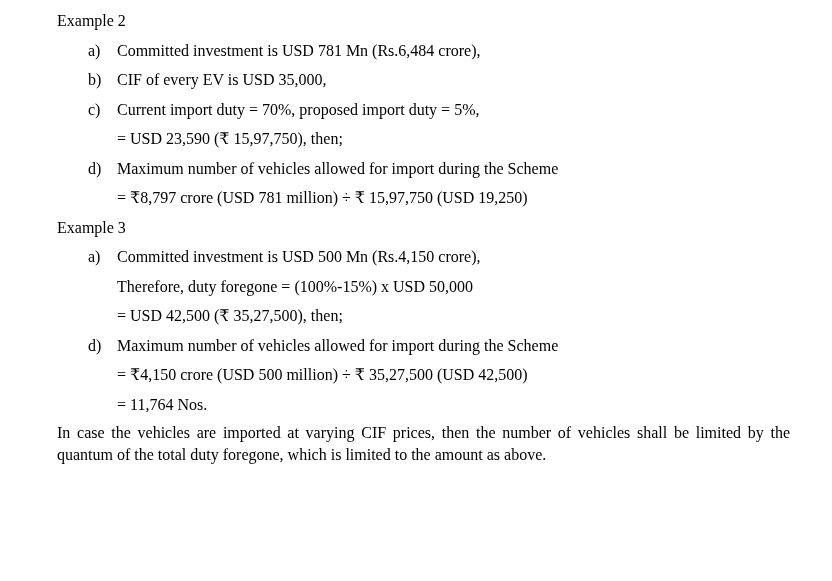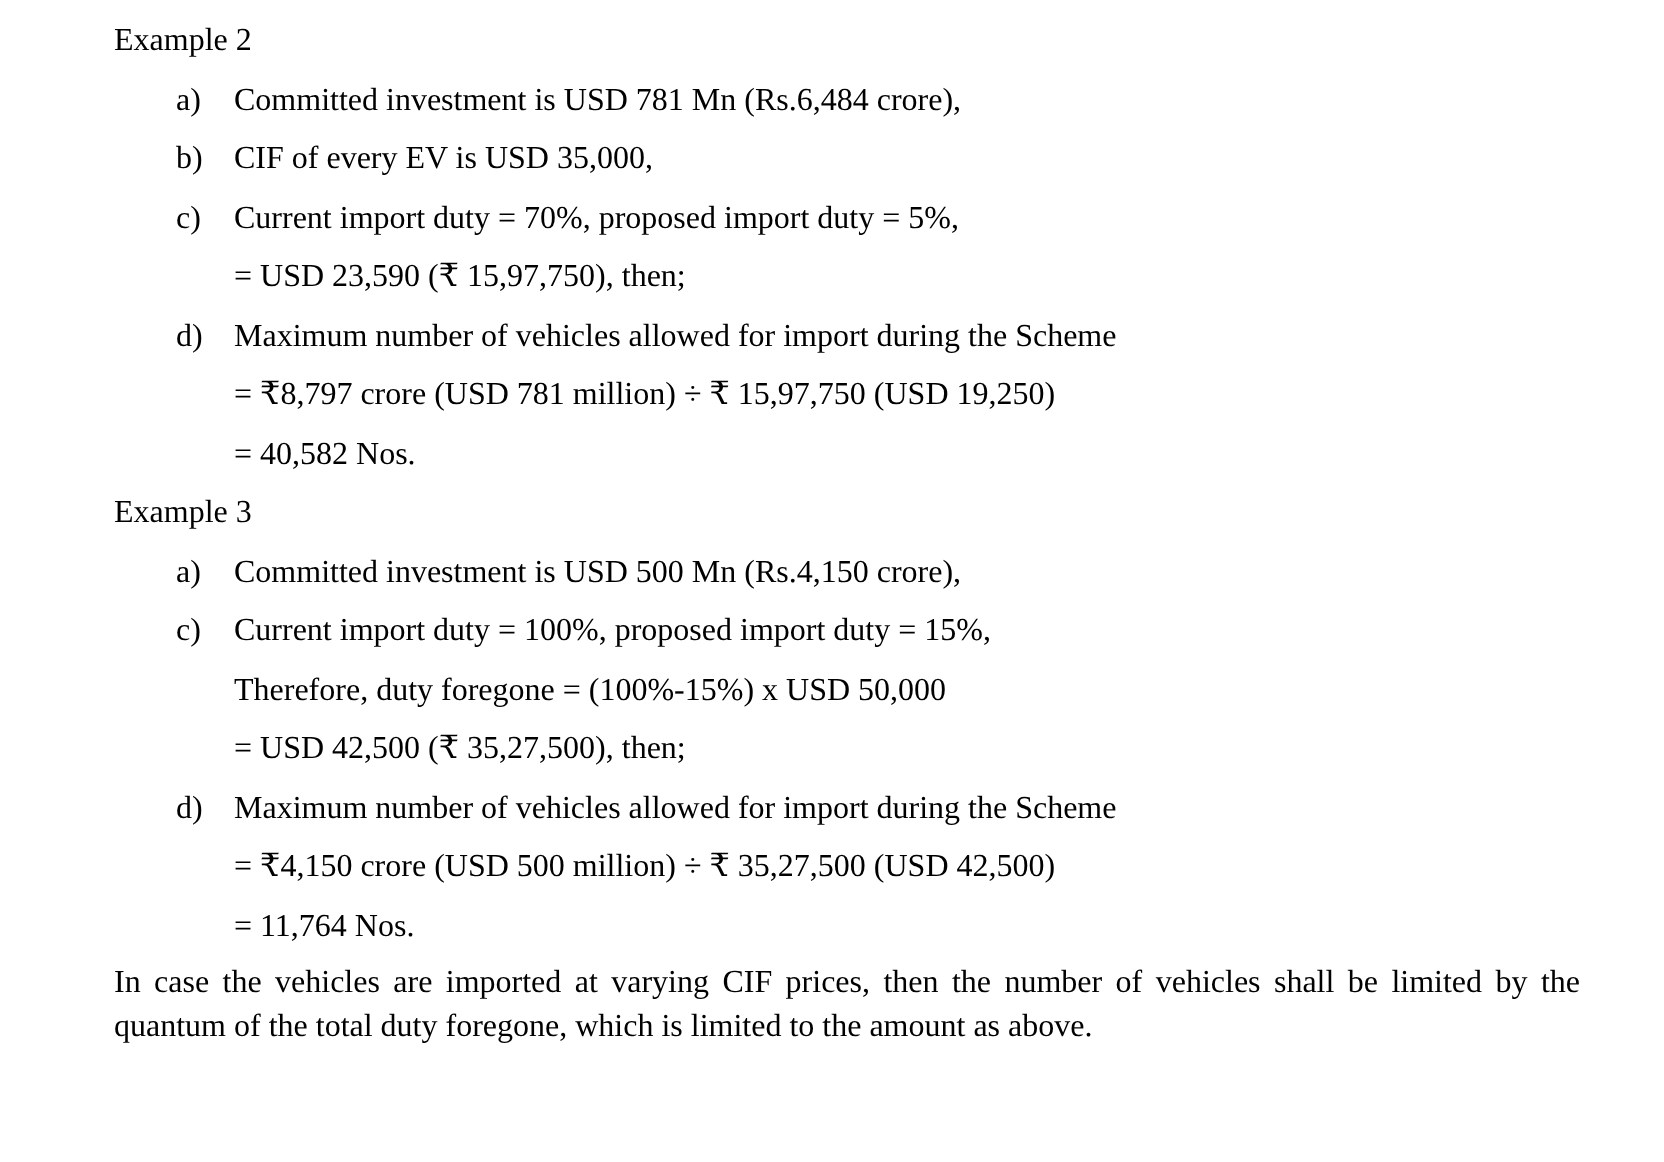--- a/index.html
+++ b/index.html
@@ -62,32 +62,28 @@
 
   <div class="line item">
     <span class="marker">c)</span><span class="text">Current import duty = 70%, proposed import duty = 5%,</span>
   </div>
   <div class="line cont">= USD 23,590 (₹ 15,97,750), then;</div>
 
   <div class="line item">
     <span class="marker">d)</span><span class="text">Maximum number of vehicles allowed for import during the Scheme</span>
   </div>
   <div class="line cont">= ₹8,797 crore (USD 781 million) ÷ ₹ 15,97,750 (USD 19,250)</div>
-  <div class="line cont">= 40,582 Nos.</div>
 
   <div class="line heading">Example 3</div>
 
   <div class="line item">
     <span class="marker">a)</span><span class="text">Committed investment is USD 500 Mn (Rs.4,150 crore),</span>
   </div>
 
 
-  <div class="line item">
-    <span class="marker">c)</span><span class="text">Current import duty = 100%, proposed import duty = 15%,</span>
-  </div>
   <div class="line cont">Therefore, duty foregone = (100%-15%) x USD 50,000</div>
   <div class="line cont">= USD 42,500 (₹ 35,27,500), then;</div>
 
   <div class="line item">
     <span class="marker">d)</span><span class="text">Maximum number of vehicles allowed for import during the Scheme</span>
   </div>
   <div class="line cont">= ₹4,150 crore (USD 500 million) ÷ ₹ 35,27,500 (USD 42,500)</div>
   <div class="line cont">= 11,764 Nos.</div>
 
   <p class="closing">In case the vehicles are imported at varying CIF prices, then the number of vehicles shall be limited by the quantum of the total duty foregone, which is limited to the amount as above.</p>

